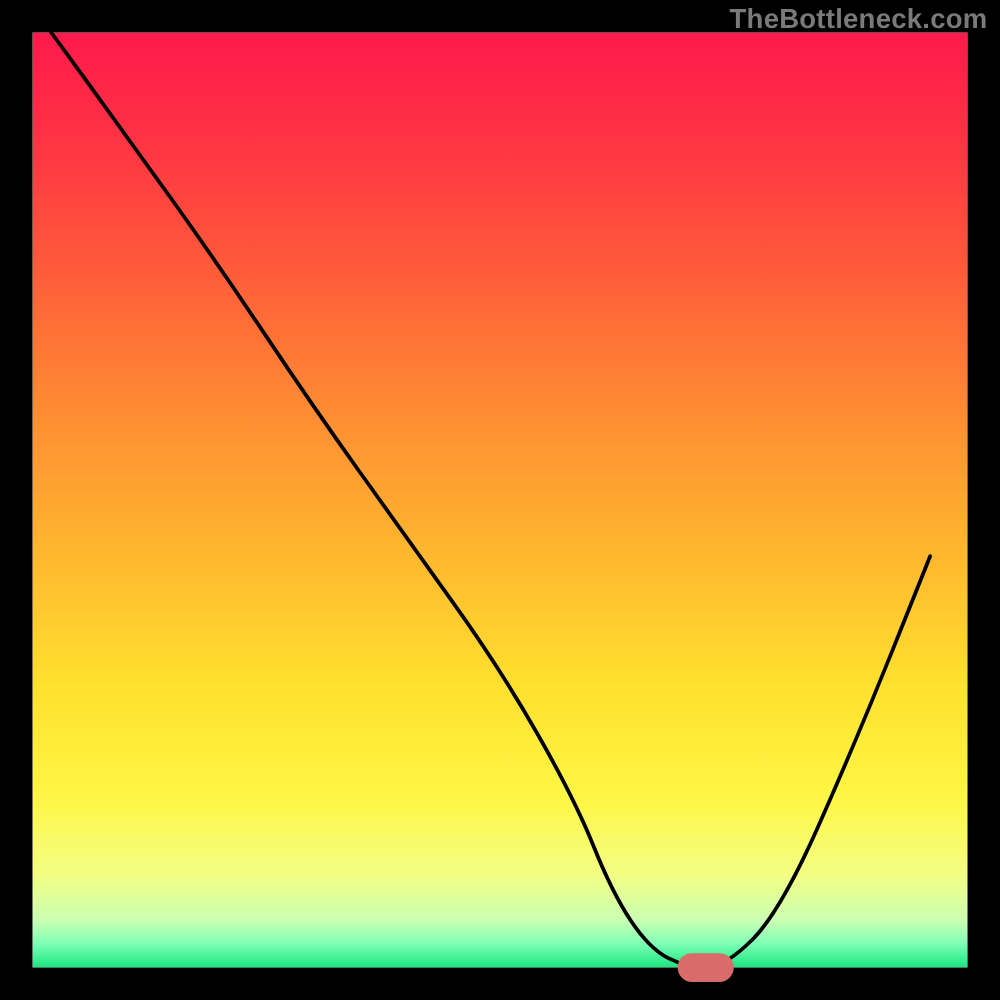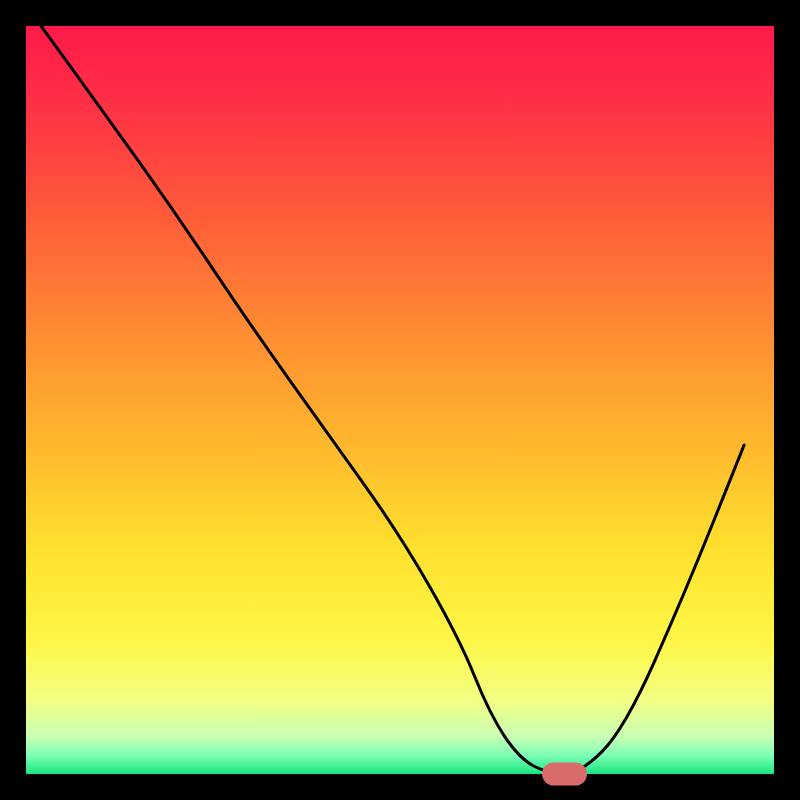--- a/index.html
+++ b/index.html
@@ -27,20 +27,21 @@
     font-weight: 600;
     color: #7a7a7a;
     letter-spacing: 0.2px;
     user-select: none;
   }
 </style>
 </head>
 <body>
 
 <div class="chart-wrap">
+  <div class="watermark">TheBottleneck.com</div>
 
   <svg id="chart-svg" width="800" height="800" viewBox="0 0 800 800">
     <defs>
       <linearGradient id="bg-grad" x1="0" y1="0" x2="0" y2="1">
           <stop offset="0.00%" stop-color="#ff1a4b"></stop>
           <stop offset="10.00%" stop-color="#ff2f45"></stop>
           <stop offset="25.00%" stop-color="#ff5a3a"></stop>
           <stop offset="40.00%" stop-color="#ff8a33"></stop>
           <stop offset="55.00%" stop-color="#ffb52e"></stop>
           <stop offset="70.00%" stop-color="#ffe12e"></stop>

